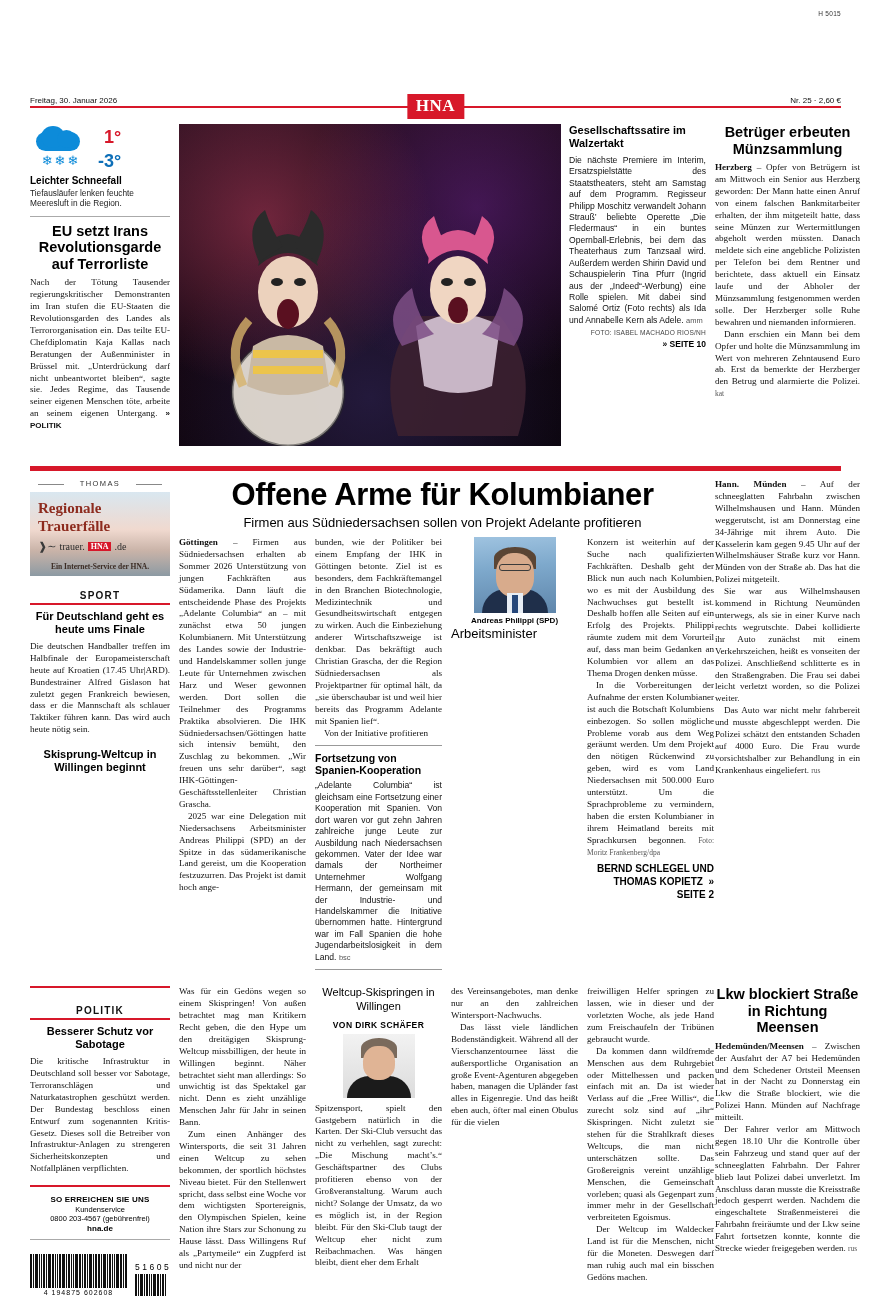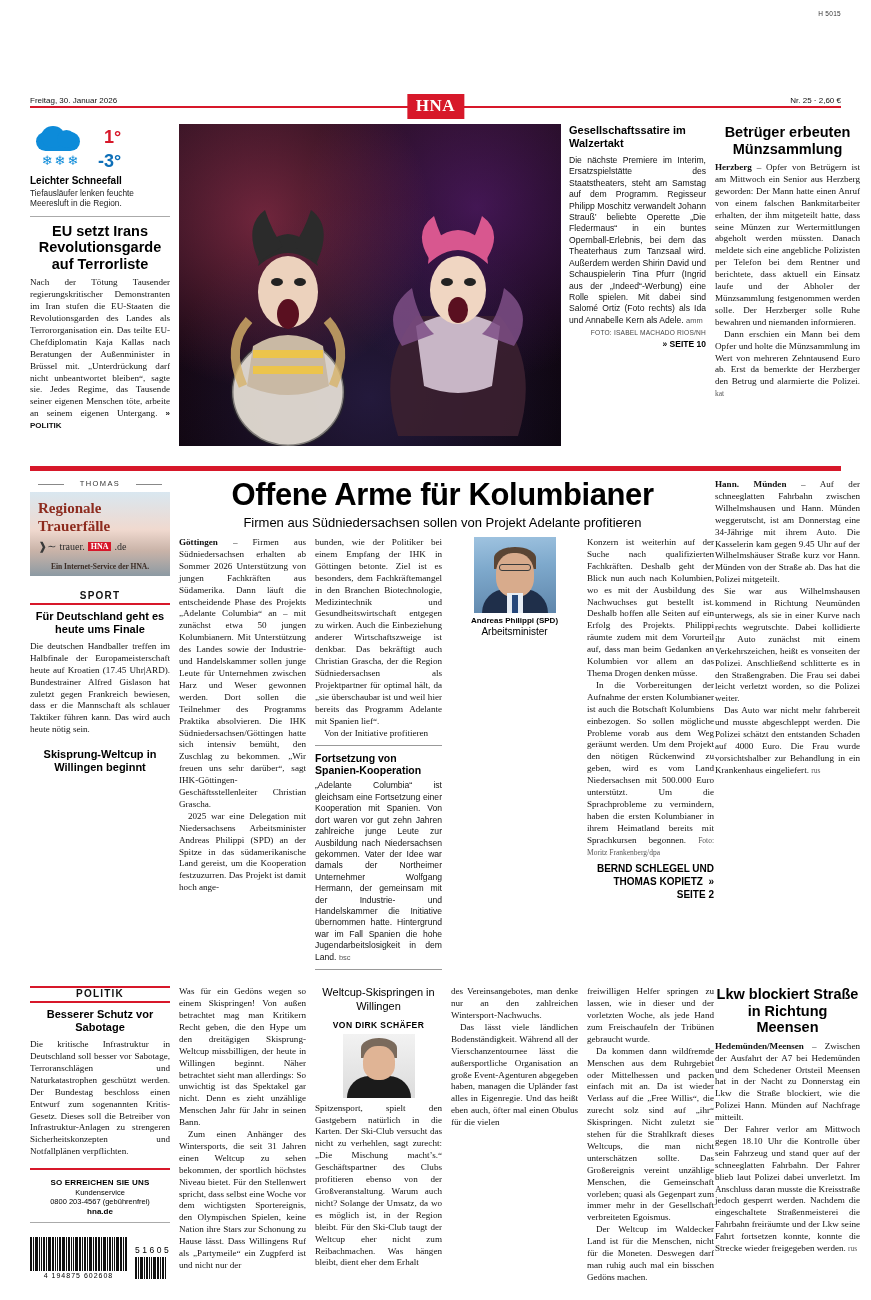--- a/index.html
+++ b/index.html
@@ -61,21 +61,21 @@
     font-size: 10px; font-weight: bold;
     letter-spacing: 1.2px;
     color: #111;
     padding-bottom: 2px;
     border-bottom: 2px solid #d7182a;
     margin-bottom: 5px;
   }
   .kicker-bar.top-rule {
     border-top: 2px solid #d7182a;
     border-bottom: 2px solid #d7182a;
-    padding-top: 0;
+    padding-top: 17px;
   }
   h2.hl {
     font-family: "Liberation Sans", sans-serif;
     font-weight: bold;
     font-size: 14.5px;
     line-height: 1.14;
     text-align: center;
     margin-bottom: 5px;
     color: #000;
   }
@@ -172,21 +172,21 @@
     background: linear-gradient(175deg,#9fc3e0 0%, #7ea9cc 40%, #5f86ab 100%);
     position: relative; overflow: hidden;
   }
   .portrait .pface { position:absolute; left:22px; top:16px; width:38px; height:44px; background:#d8ab8c; border-radius:45% 45% 42% 42%; }
   .portrait .phair { position:absolute; left:20px; top:10px; width:42px; height:22px; background:#5a4534; border-radius:50% 50% 0 0;}
   .portrait .psuit { position:absolute; left:8px; bottom:0; width:66px; height:24px; background:#1f2f4a; border-radius:28px 28px 0 0;}
   .portrait .pshirt{ position:absolute; left:33px; bottom:0; width:16px; height:20px; background:#e8eef5; }
   .portrait .ptie  { position:absolute; left:38px; bottom:0; width:6px; height:18px; background:#27487a; }
   .portrait .pglass{ position:absolute; left:25px; top:27px; width:32px; height:7px; border:1.2px solid #3b3b3b; border-radius:3px;}
   .cap-name { font-size: 8px; font-weight: bold; text-align:center; line-height:1.2;}
-  .cap-role { font-size: 10px; text-align:center; line-height:1.2; margin-bottom:0;}
+  .cap-role { font-size: 13px; line-height:1.2; margin-bottom:0;}
   .sub-hd { font-size: 10.5px; font-weight: bold; margin: 6px 0 4px; }
   .hr-thin { border-top: 1px solid #999; margin: 6px 0; }
   .byline { text-align:right; font-size:10px; font-weight:bold; line-height:1.3; margin-top:4px; }
 
   
   .anzeige-label {
     text-align:center; font-size:7.5px; letter-spacing:1.4px; color:#333;
     position: relative; margin-bottom: 4px;
   }
   .anzeige-label::before, .anzeige-label::after {

